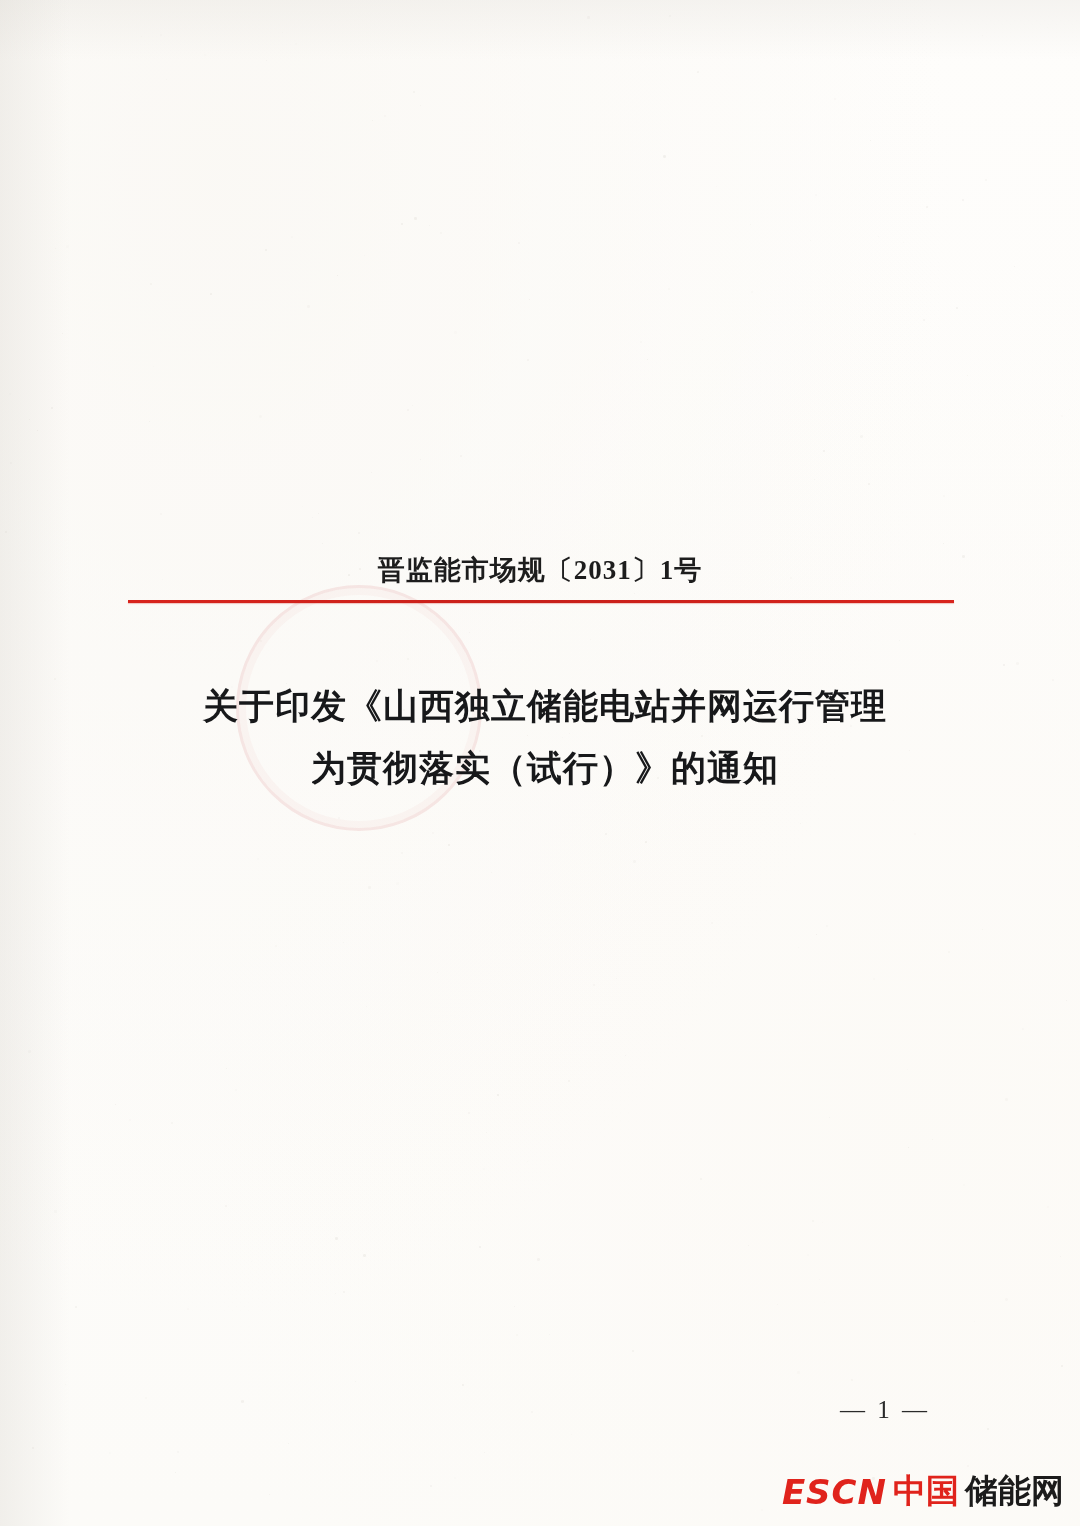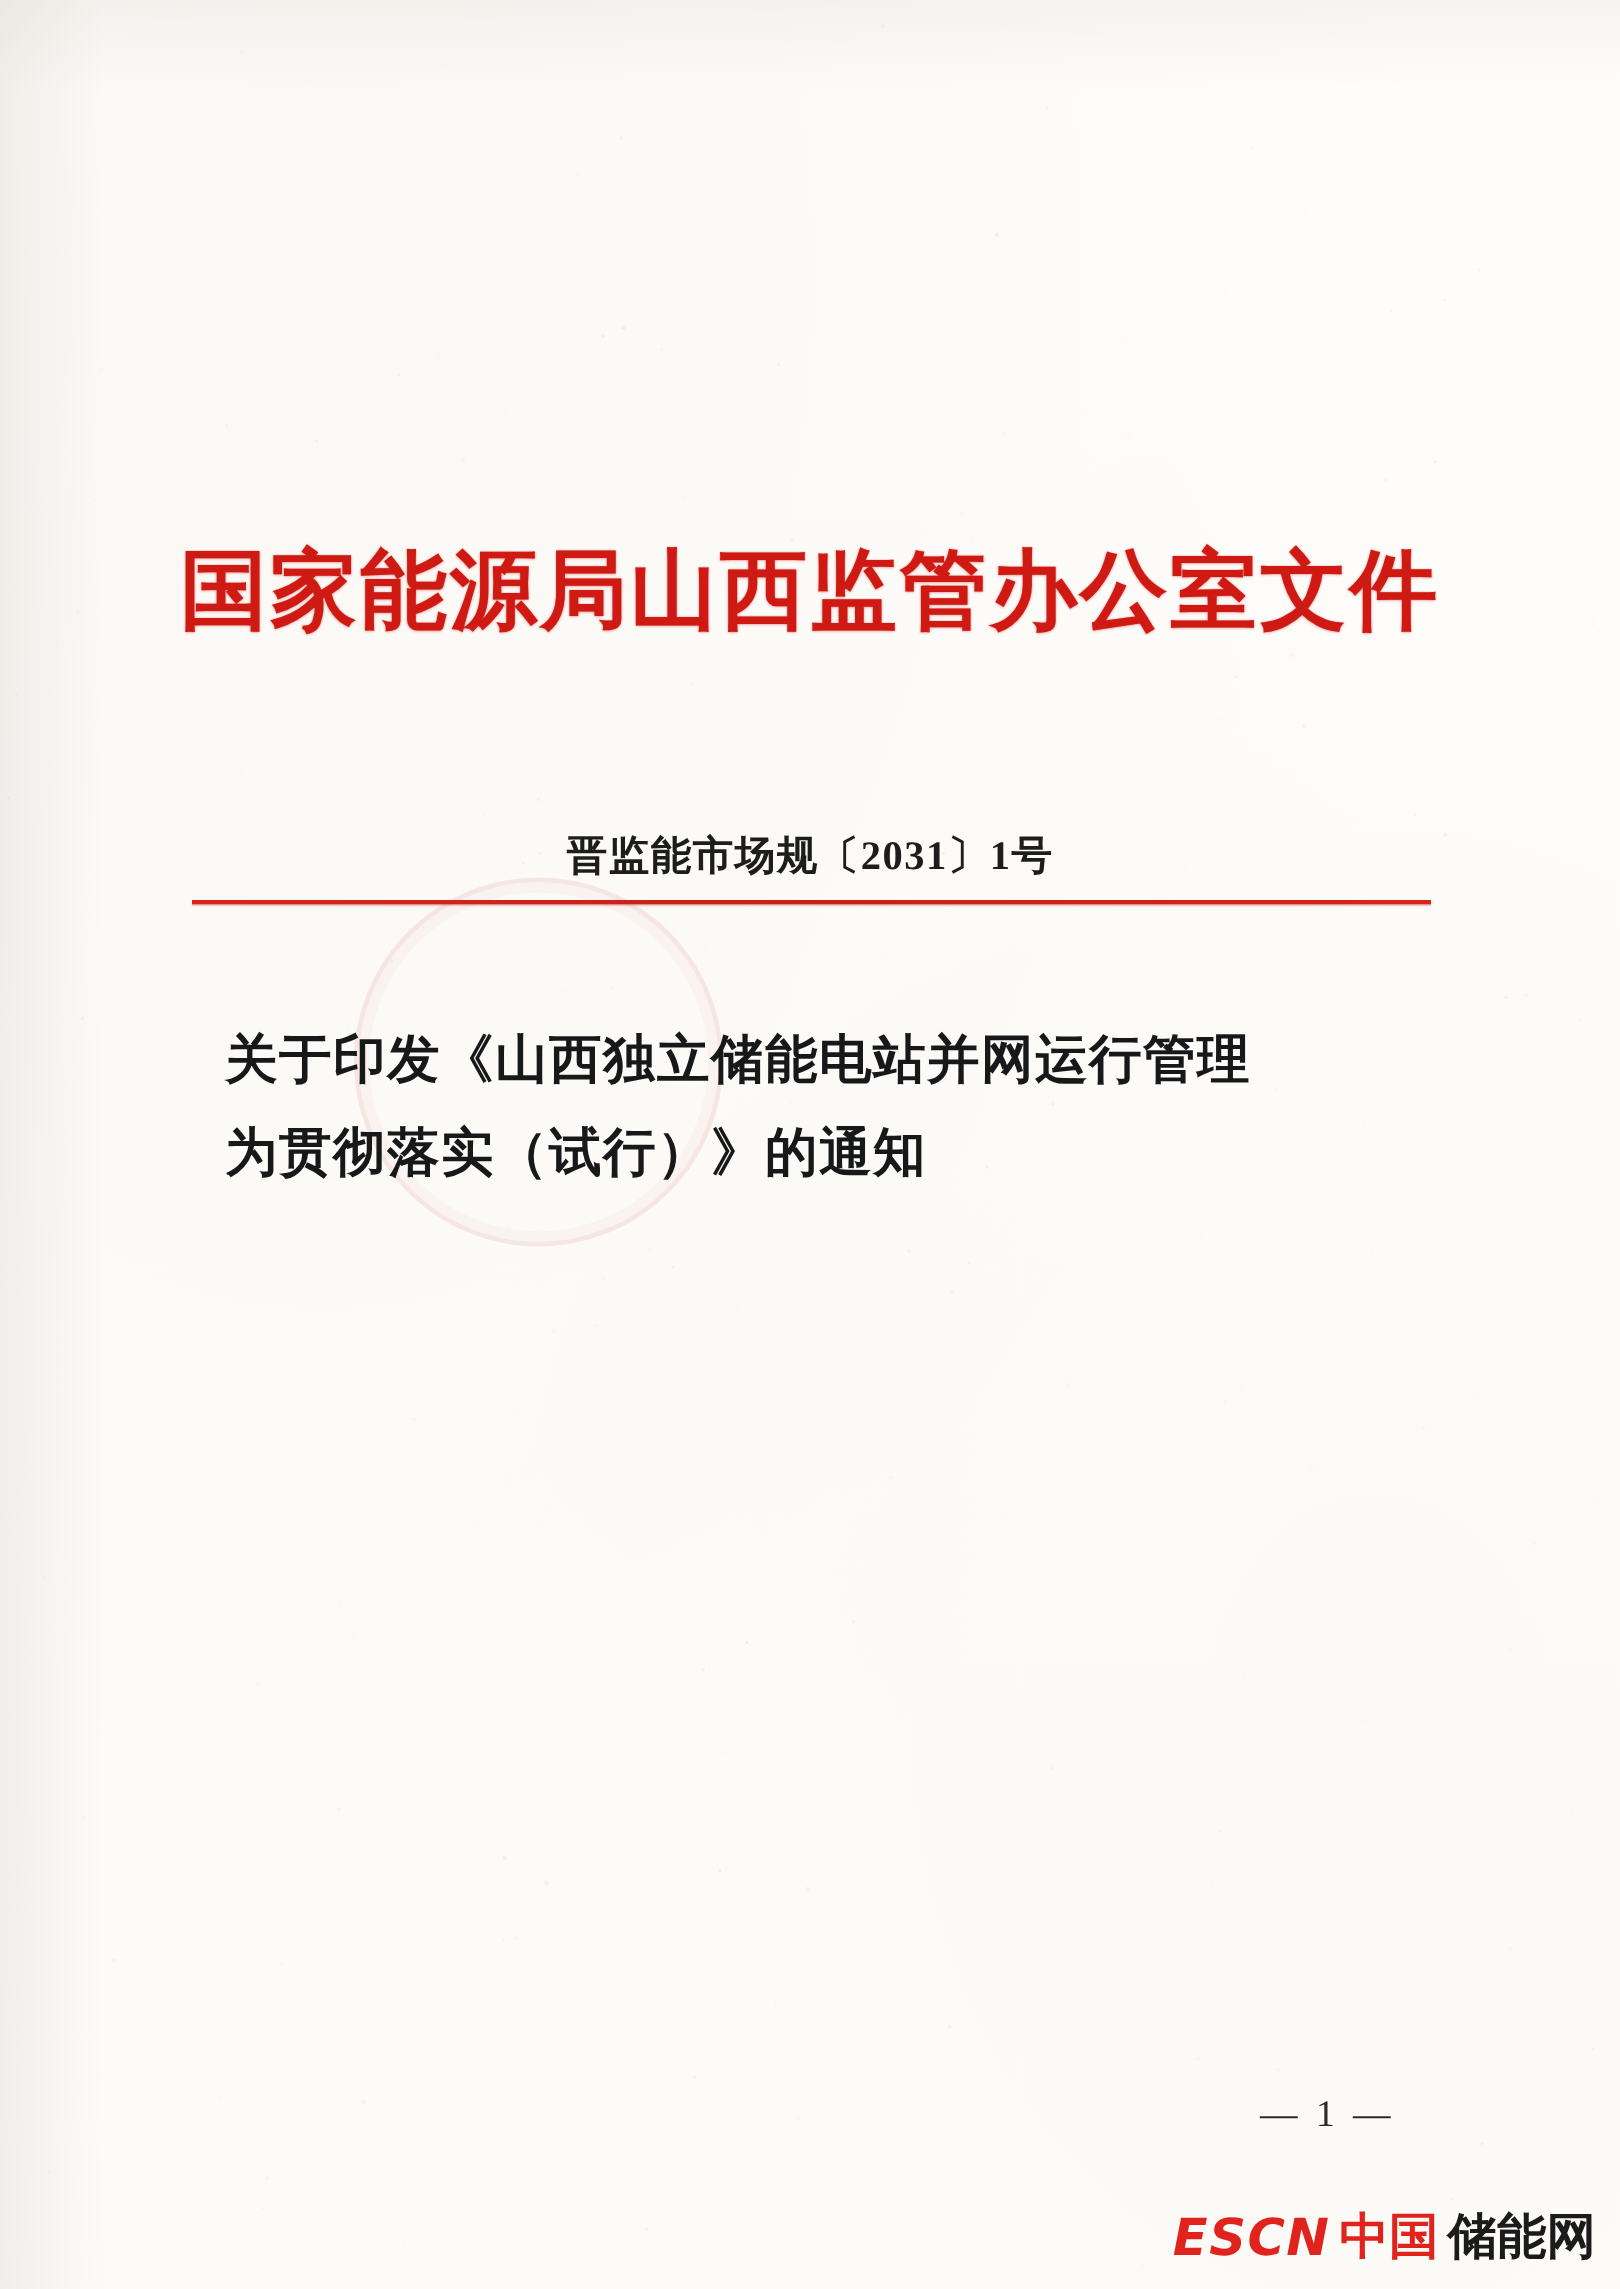--- a/index.html
+++ b/index.html
@@ -86,20 +86,21 @@
     height: 3px;
     background: linear-gradient(90deg, #d8241d 0%, #c8201a 50%, #d8241d 100%);
     box-shadow: 0 1px 1px rgba(200,30,25,.25);
   }
 
   .subject {
     position: absolute;
     left: 150px;
     width: 790px;
     top: 676px;
+    text-align: center;
     font-size: 35px;
     font-weight: bold;
     line-height: 62px;
     color: #17181a;
     letter-spacing: 1px;
   }
   .subject .line { display: block; }
 
   .body-block {
     position: absolute;
@@ -394,21 +395,20 @@
       <span class="speck" style="left:807px;top:1254px;width:2.4px;height:2.4px;opacity:0.10"></span>
       <span class="speck" style="left:914px;top:833px;width:2.3px;height:2.3px;opacity:0.13"></span>
       <span class="speck" style="left:748px;top:1245px;width:1.2px;height:1.2px;opacity:0.31"></span>
       <span class="speck" style="left:790px;top:577px;width:1.5px;height:1.5px;opacity:0.15"></span>
       <span class="speck" style="left:647px;top:359px;width:0.7px;height:0.7px;opacity:0.40"></span>
       <span class="speck" style="left:282px;top:32px;width:1.0px;height:1.0px;opacity:0.16"></span>
     </div>
 
   <div class="seal-ghost"></div>
 
-  <div class="doc-title">国家能源局山西监管办公室文件</div>
 
   <div class="doc-number">晋监能市场规〔2031〕1号</div>
 
   <div class="red-rule"></div>
 
   <div class="subject">
     <span class="line">关于印发《山西独立储能电站并网运行管理</span>
     <span class="line">为贯彻落实（试行）》的通知</span>
   </div>
 

